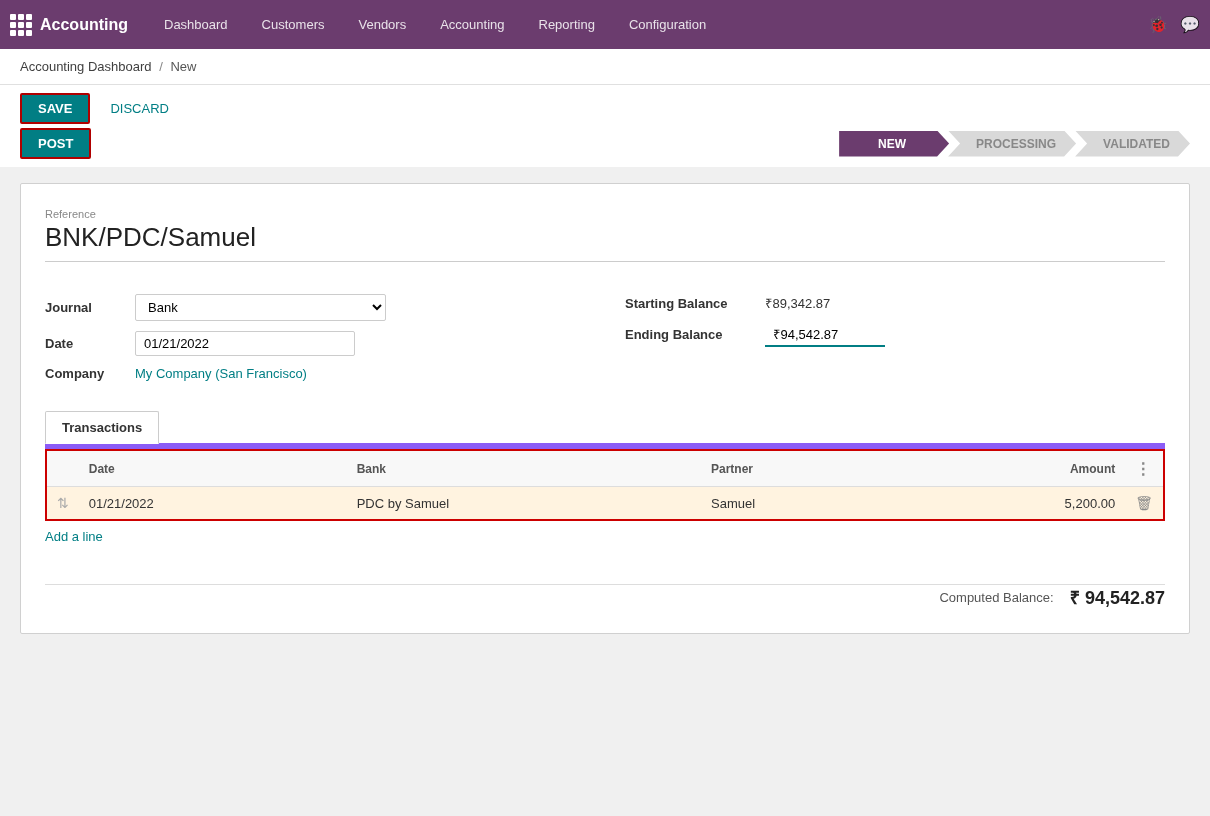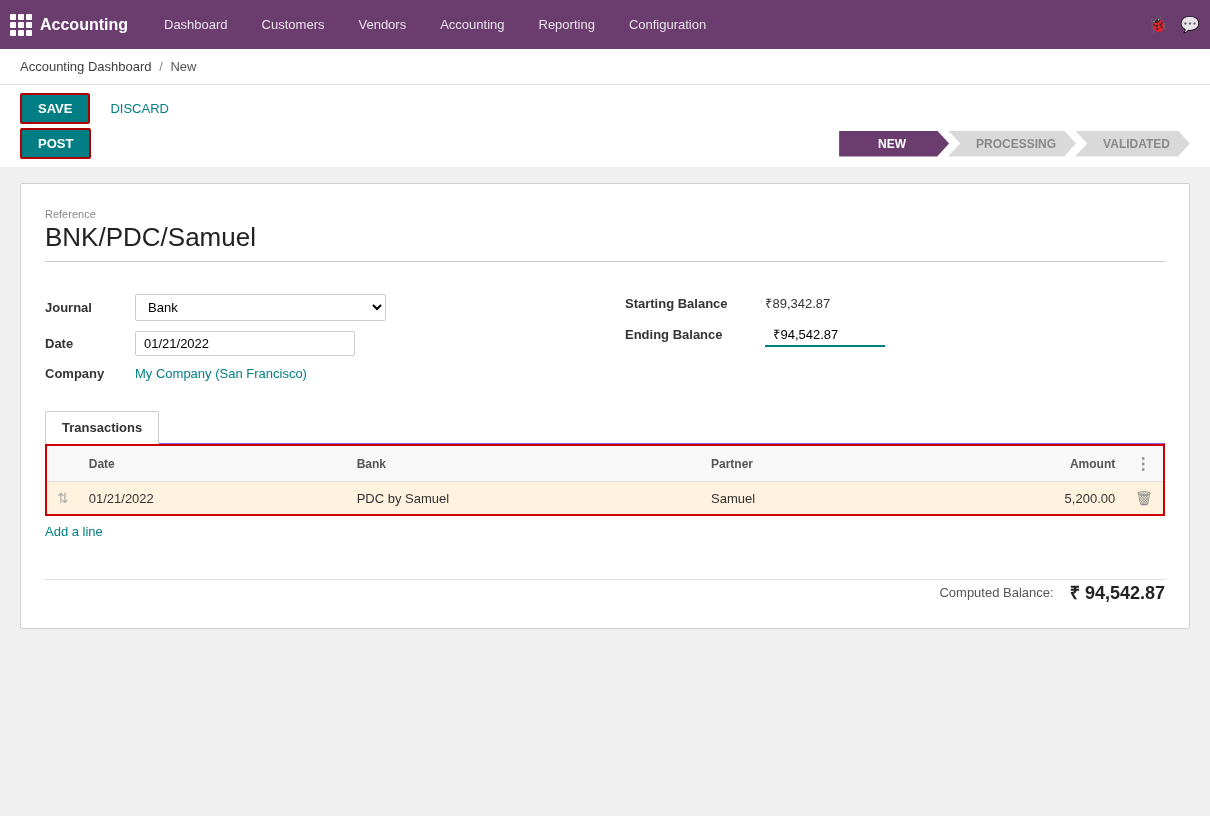--- a/index.html
+++ b/index.html
@@ -224,21 +224,21 @@
       padding: 4px 8px;
       border: none;
       border-bottom: 2px solid #017e84;
       font-size: 13px;
       outline: none;
     }
 
     
     .tabs-container {
       margin-top: 20px;
-      border-bottom: 1px solid #8b5cf6;
+      border-bottom: 6px solid #8b5cf6;
     }
     .tab {
       display: inline-block;
       padding: 8px 16px;
       border: 1px solid #ccc;
       border-bottom: none;
       background: white;
       font-size: 13px;
       cursor: pointer;
       border-radius: 2px 2px 0 0;

